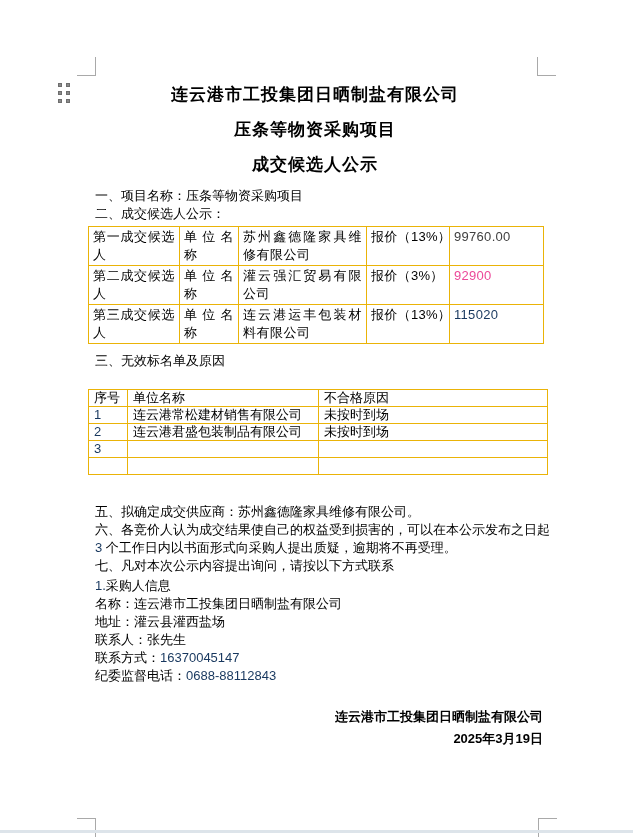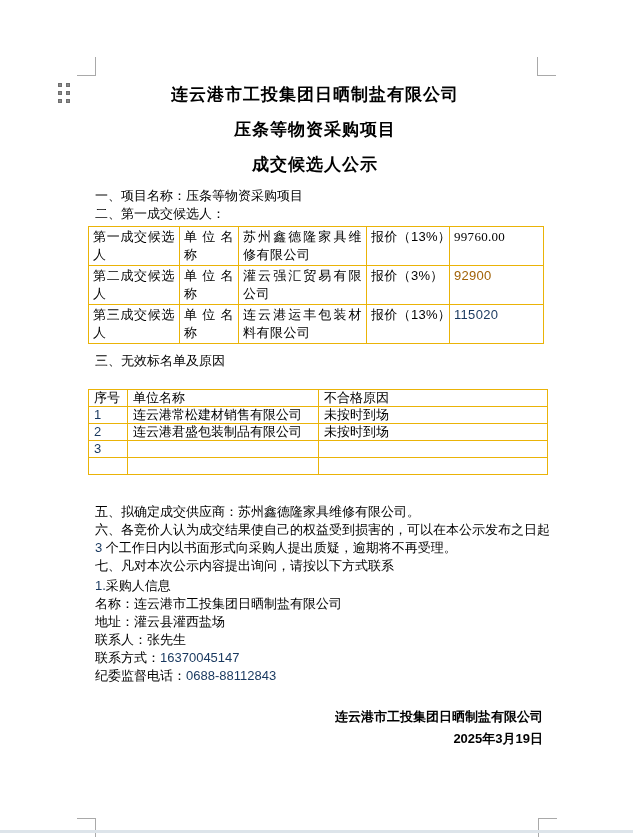--- a/index.html
+++ b/index.html
@@ -65,45 +65,45 @@
   </div>
 
   <div class="title">
     <div>连云港市工投集团日晒制盐有限公司</div>
     <div>压条等物资采购项目</div>
     <div>成交候选人公示</div>
   </div>
 
   <div class="sec12 bodytext">
     <div>一、项目名称：压条等物资采购项目</div>
-    <div>二、第一成交候选人：</div>
+    <div>二、成交候选人公示：</div>
   </div>
 
   <table class="t1">
     <colgroup>
         <col style="width:91px">
         <col style="width:59px">
         <col style="width:128px">
         <col style="width:83px">
         <col style="width:94px">
       </colgroup>
     <tbody>
         <tr>
       <td class="cjk">第一成交候选人</td>
       <td class="cjk">单位名称</td>
       <td class="cjk">苏州鑫德隆家具维修有限公司</td>
       <td class="nw">报价（13%）</td>
-      <td class="num nw" style="color: #000000; font-family: Liberation Serif, serif;">99760.00</td>
+      <td class="num nw" style="color: #404040;">99760.00</td>
     </tr>
     <tr>
       <td class="cjk">第二成交候选人</td>
       <td class="cjk">单位名称</td>
       <td class="cjk">灌云强汇贸易有限公司</td>
       <td class="nw">报价（3%）</td>
-      <td class="num nw" style="color: #a16207;">92900</td>
+      <td class="num nw" style="color: #ec4899;">92900</td>
     </tr>
     <tr>
       <td class="cjk">第三成交候选人</td>
       <td class="cjk">单位名称</td>
       <td class="cjk">连云港运丰包装材料有限公司</td>
       <td class="nw">报价（13%）</td>
       <td class="num nw" style="color: rgb(23, 55, 94);">115020</td>
     </tr>
   </tbody>
     </table>

